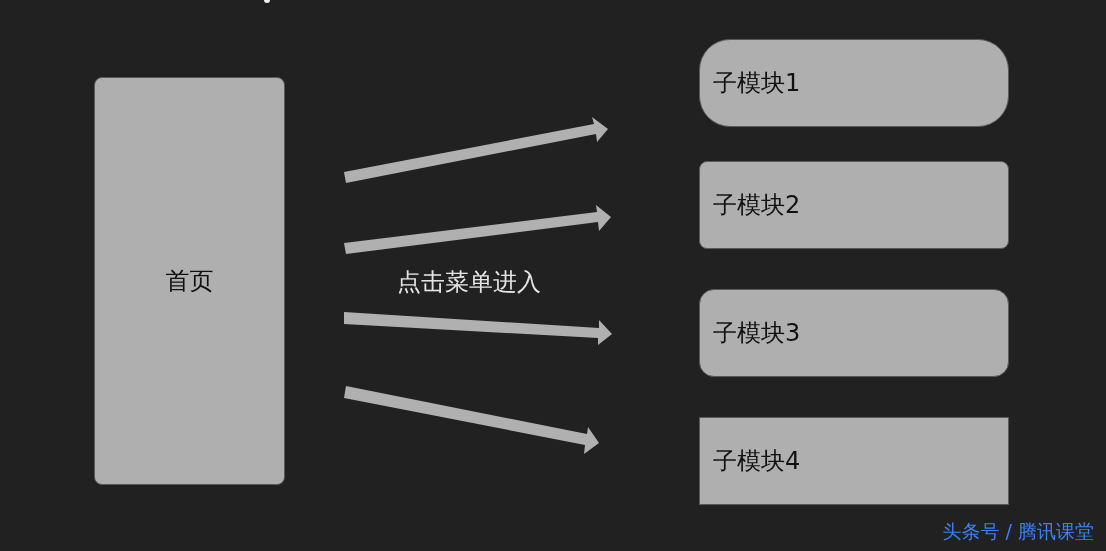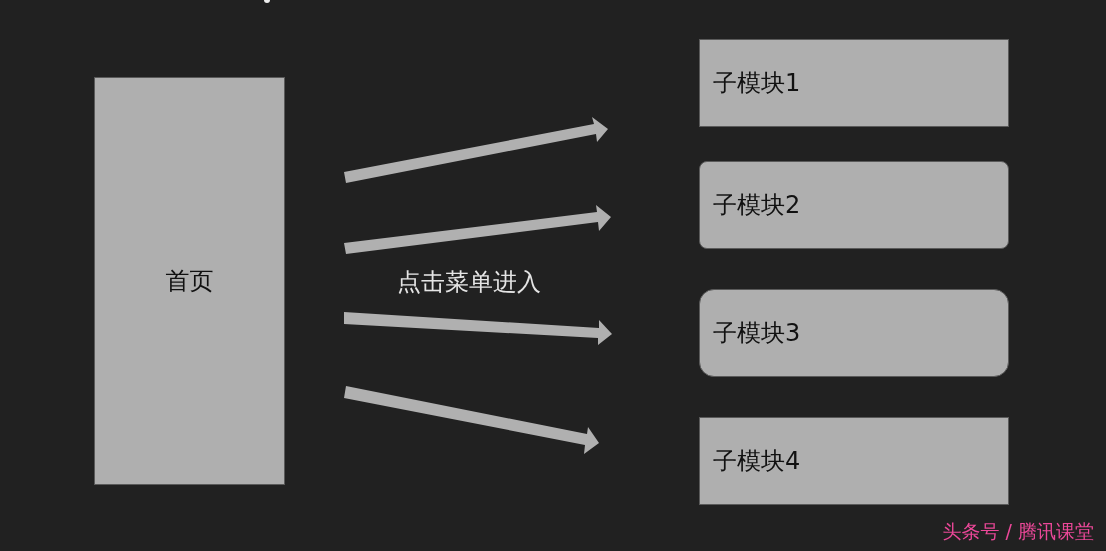--- a/index.html
+++ b/index.html
@@ -13,33 +13,34 @@
       position: absolute;
       background: #afafaf;
       border: 1px solid #5a5a5a;
       box-sizing: border-box;
       color: #111;
     }
     .home {
       left: 94px; top: 77px; width: 191px; height: 408px;
       display: flex; align-items: center; justify-content: center;
       font-size: 24px;
+      border-radius: 8px;
     }
     .sub {
       left: 699px; width: 310px; height: 88px;
       display: flex; align-items: center;
       padding-left: 13px; font-size: 24px;
     }
     .label {
       position: absolute; left: 397px; top: 266px;
       color: #e5e5e5; font-size: 24px; white-space: nowrap;
     }
     .watermark {
       position: absolute; right: 12px; bottom: 6px;
-      color: #ec4899; font-size: 19px; white-space: nowrap;
+      color: #3b82f6; font-size: 19px; white-space: nowrap;
     }
     svg.arrows { position: absolute; left: 0; top: 0; }
     .topmark {
       position: absolute; left: 264px; top: 0px; width: 6px; height: 3px;
       background: #eee; border-radius: 0 0 3px 3px;
     }
   </style>
 </head>
 <body>
 
@@ -57,21 +58,21 @@
     <polygon points="344,243 597,212 596,205 611,217 599,231 598,222 346,254"></polygon>
 
     <polygon points="344,312 599,328 599,320 612,334 598,345 598,338 344,324"></polygon>
 
     <polygon points="346,386 587,434 588,427 599,443 584,454 585,445 344,398"></polygon>
   </g>
 </svg>
 
 <div class="label">点击菜单进入</div>
 
-<div class="box sub" style="top:39px;">
+<div class="box sub" style="top:39px;border-radius:31px;">
   <span>子模块1</span>
 </div>
 <div class="box sub" style="top:161px;border-radius:8px;">
   <span>子模块2</span>
 </div>
 <div class="box sub" style="top:289px;border-radius:15px;">
   <span>子模块3</span>
 </div>
 <div class="box sub" style="top:417px;">
   <span>子模块4</span>

